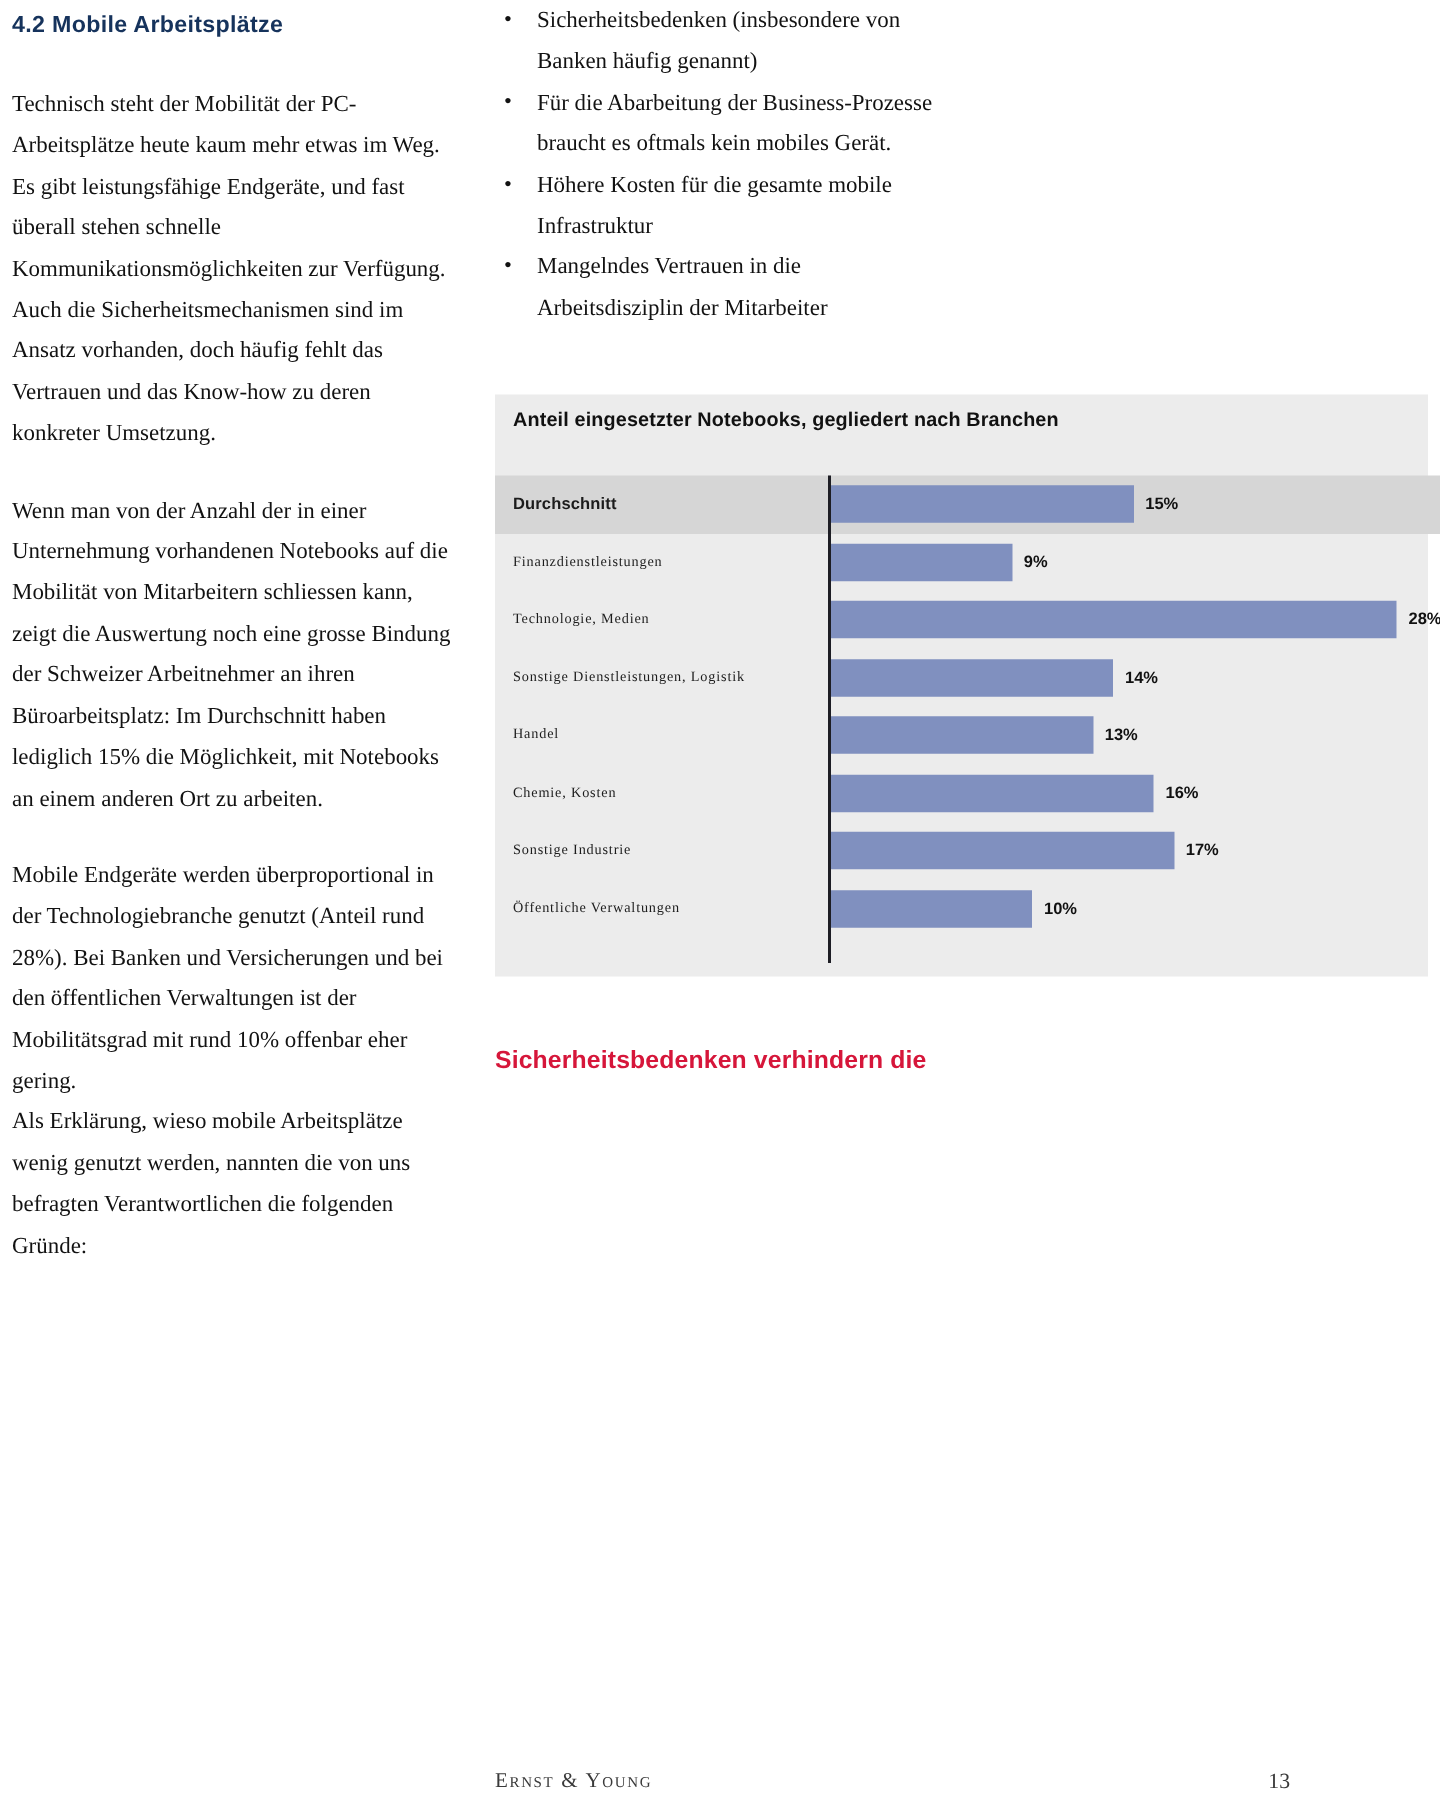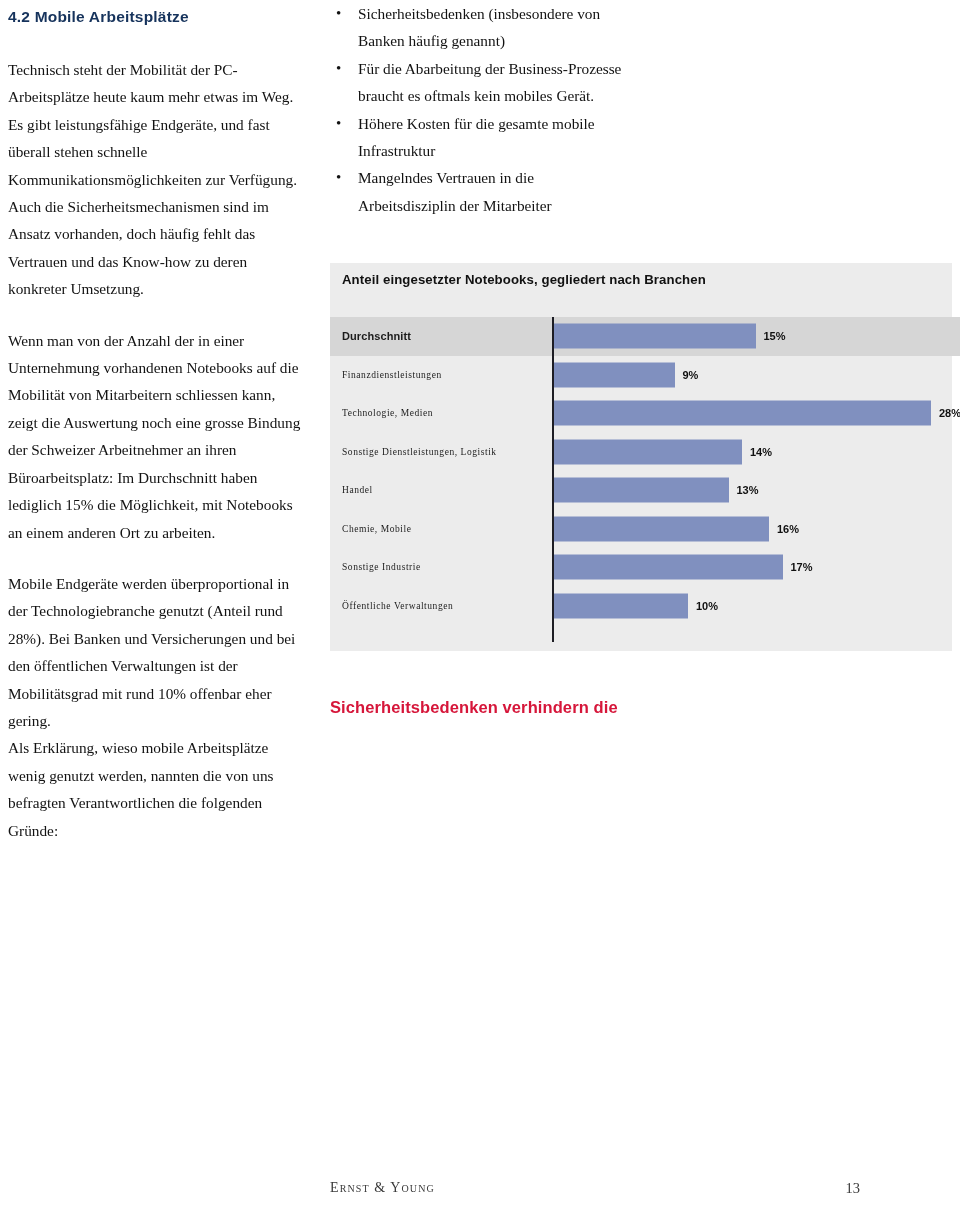--- a/index.html
+++ b/index.html
@@ -287,21 +287,21 @@
 
       <div class="bar-row">
         <span class="cat-label">Handel</span>
         <div class="bar-track">
           <div class="bar-fill" style="width: 175.5px; background: rgb(128, 144, 191);"></div>
           <span class="bar-value" style="left: 184.5px;">13%</span>
         </div>
       </div>
 
       <div class="bar-row">
-        <span class="cat-label">Chemie, Mobile</span>
+        <span class="cat-label">Chemie, Kosten</span>
         <div class="bar-track">
           <div class="bar-fill" style="width: 216px; background: rgb(128, 144, 191);"></div>
           <span class="bar-value" style="left: 225px;">16%</span>
         </div>
       </div>
 
       <div class="bar-row">
         <span class="cat-label">Sonstige Industrie</span>
         <div class="bar-track">
           <div class="bar-fill" style="width: 229.5px; background: rgb(128, 144, 191);"></div>

